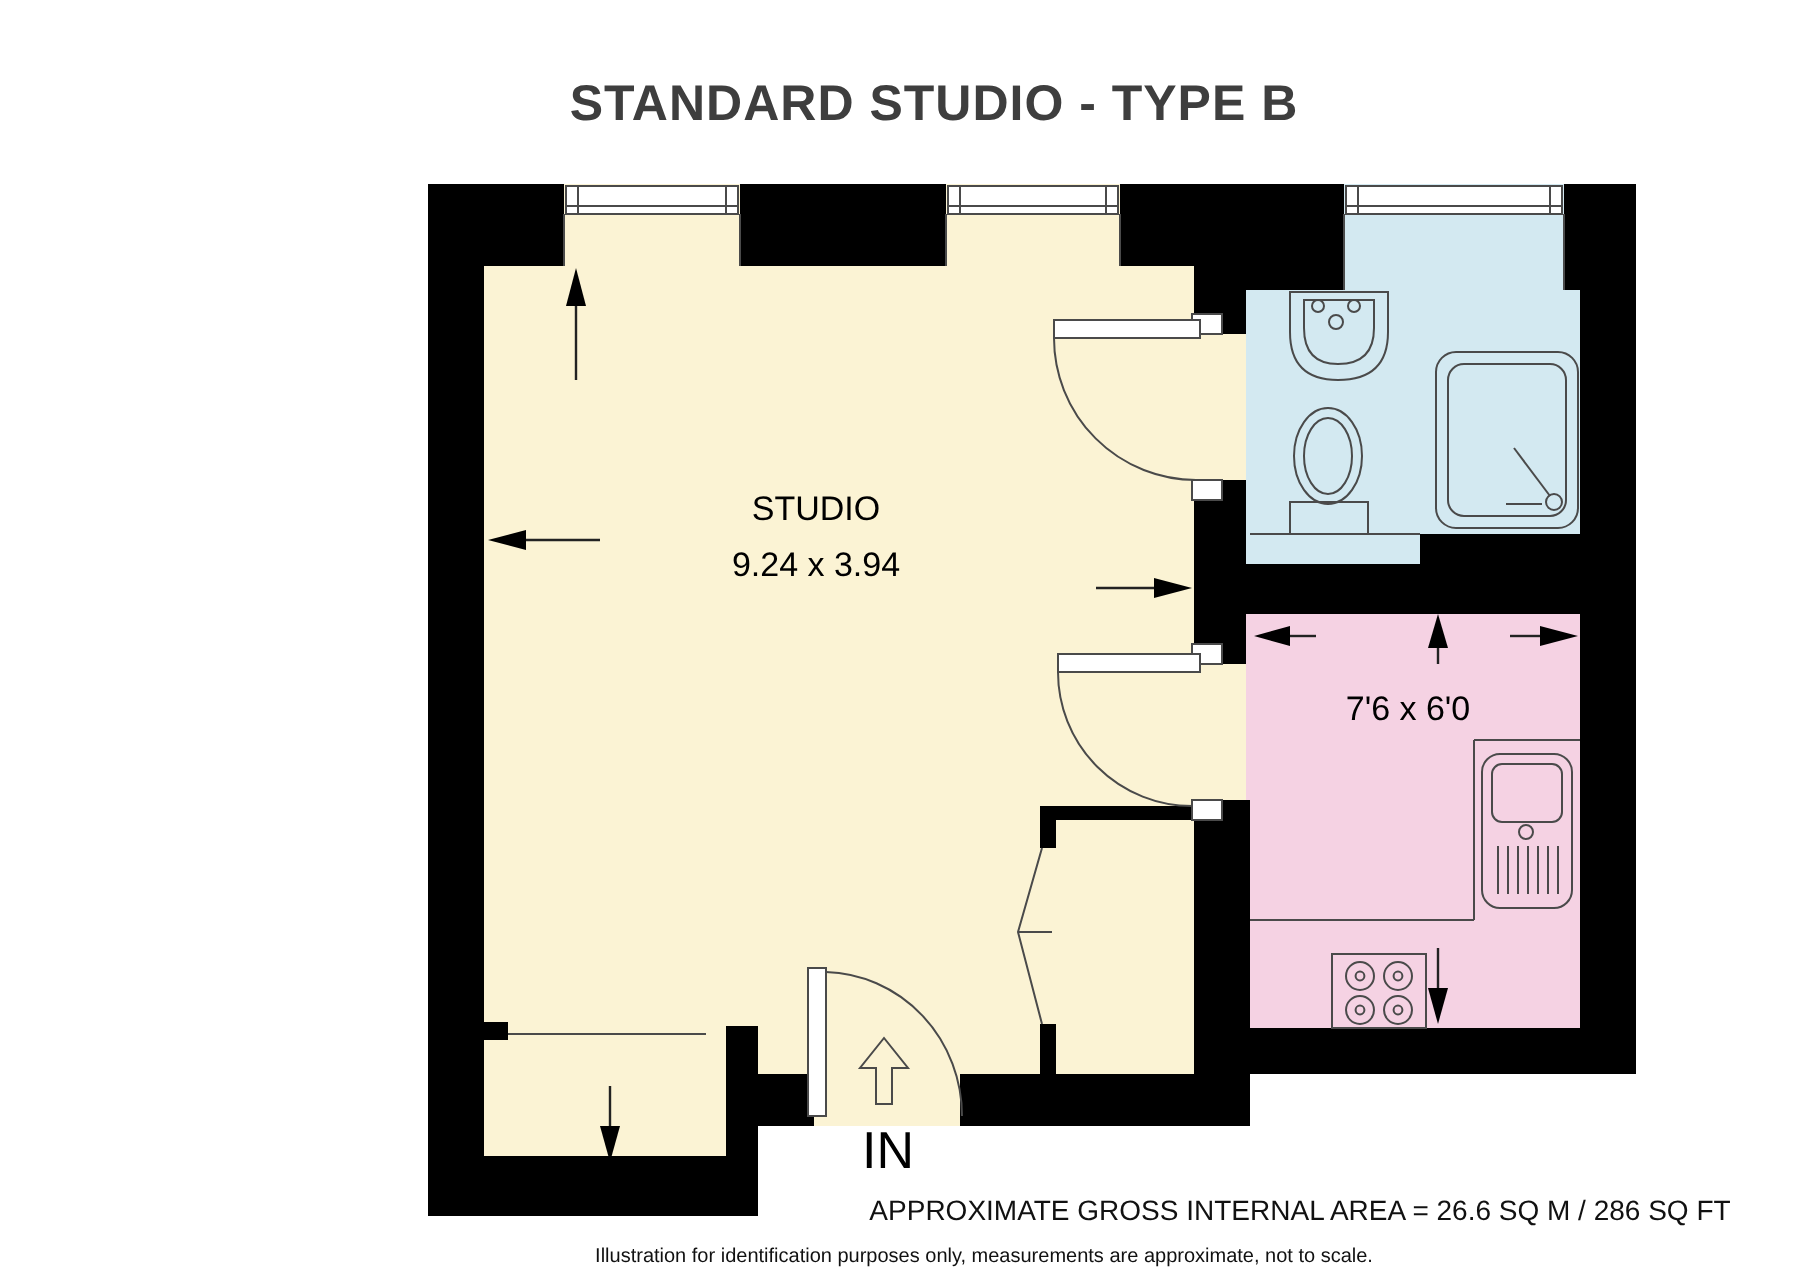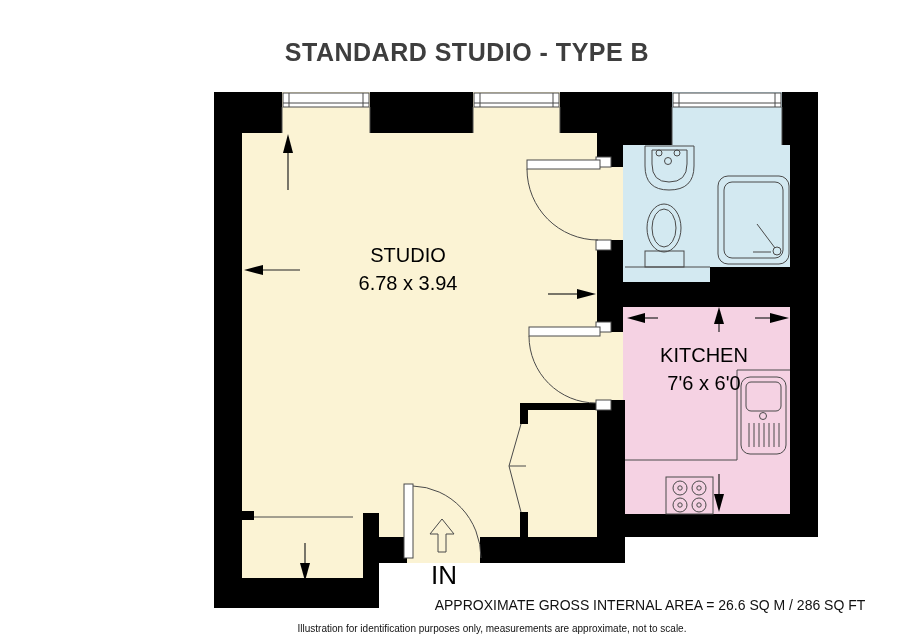--- a/index.html
+++ b/index.html
@@ -6,21 +6,21 @@
   .page{position:relative;width:888px;height:643px;background:#ffffff;overflow:hidden;
         font-family:"Liberation Sans","DejaVu Sans",sans-serif;}
   svg{position:absolute;left:0;top:0;}
   .ln{stroke:#4a4a4a;stroke-width:1;fill:none;}
   .wf{fill:#ffffff;stroke:#4a4a4a;stroke-width:1;}
   .ah{fill:#000000;stroke:none;}
   .dim{stroke:#222222;stroke-width:1.2;fill:none;}
   .lbl{position:absolute;transform:translateX(-50%);text-align:center;color:#000;}
   .title{position:absolute;transform:translateX(-50%);font-weight:bold;font-size:25px;
          letter-spacing:.5px;color:#3e3e3e;white-space:nowrap;}
-  .room-label{font-size:20px;line-height:28px;white-space:nowrap;}
+  .room-label{font-size:17px;line-height:28px;white-space:nowrap;}
   .in-label{font-size:26px;}
   .area-text{position:absolute;transform:translateX(-50%);font-size:14px;white-space:nowrap;color:#111;}
   .disclaimer{position:absolute;transform:translateX(-50%);font-size:10px;white-space:nowrap;color:#111;}
 </style>
 </head>
 <body>
 
 <div class="page">
 
   <svg width="900" height="643" viewBox="0 0 900 643">
@@ -198,25 +198,24 @@
         <line class="dim" x1="719" y1="474" x2="719" y2="495"></line>
         <path class="ah" d="M 719 512 L 714 494 L 724 494 Z"></path>
       </g>
     </g>
   </svg>
 
   <div class="title" style="left:467px;top:38px;">STANDARD STUDIO - TYPE B</div>
 
   <div class="lbl room-label" style="left:408px;top:241px;">
     <div>STUDIO</div>
-    <div>6.78 x 3.94</div>
+    <div>9.24 x 3.94</div>
   </div>
 
   <div class="lbl room-label" style="left:704px;top:341px;">
-    <div>KITCHEN</div>
     <div>7'6 x 6'0</div>
   </div>
 
   <div class="lbl in-label" style="left:444px;top:560px;">IN</div>
 
   <div class="area-text" style="left:650px;top:597px;">APPROXIMATE GROSS INTERNAL AREA = 26.6 SQ M / 286 SQ FT</div>
 
   <div class="disclaimer" style="left:492px;top:623px;">Illustration for identification purposes only, measurements are approximate, not to scale.</div>
 </div>
 

